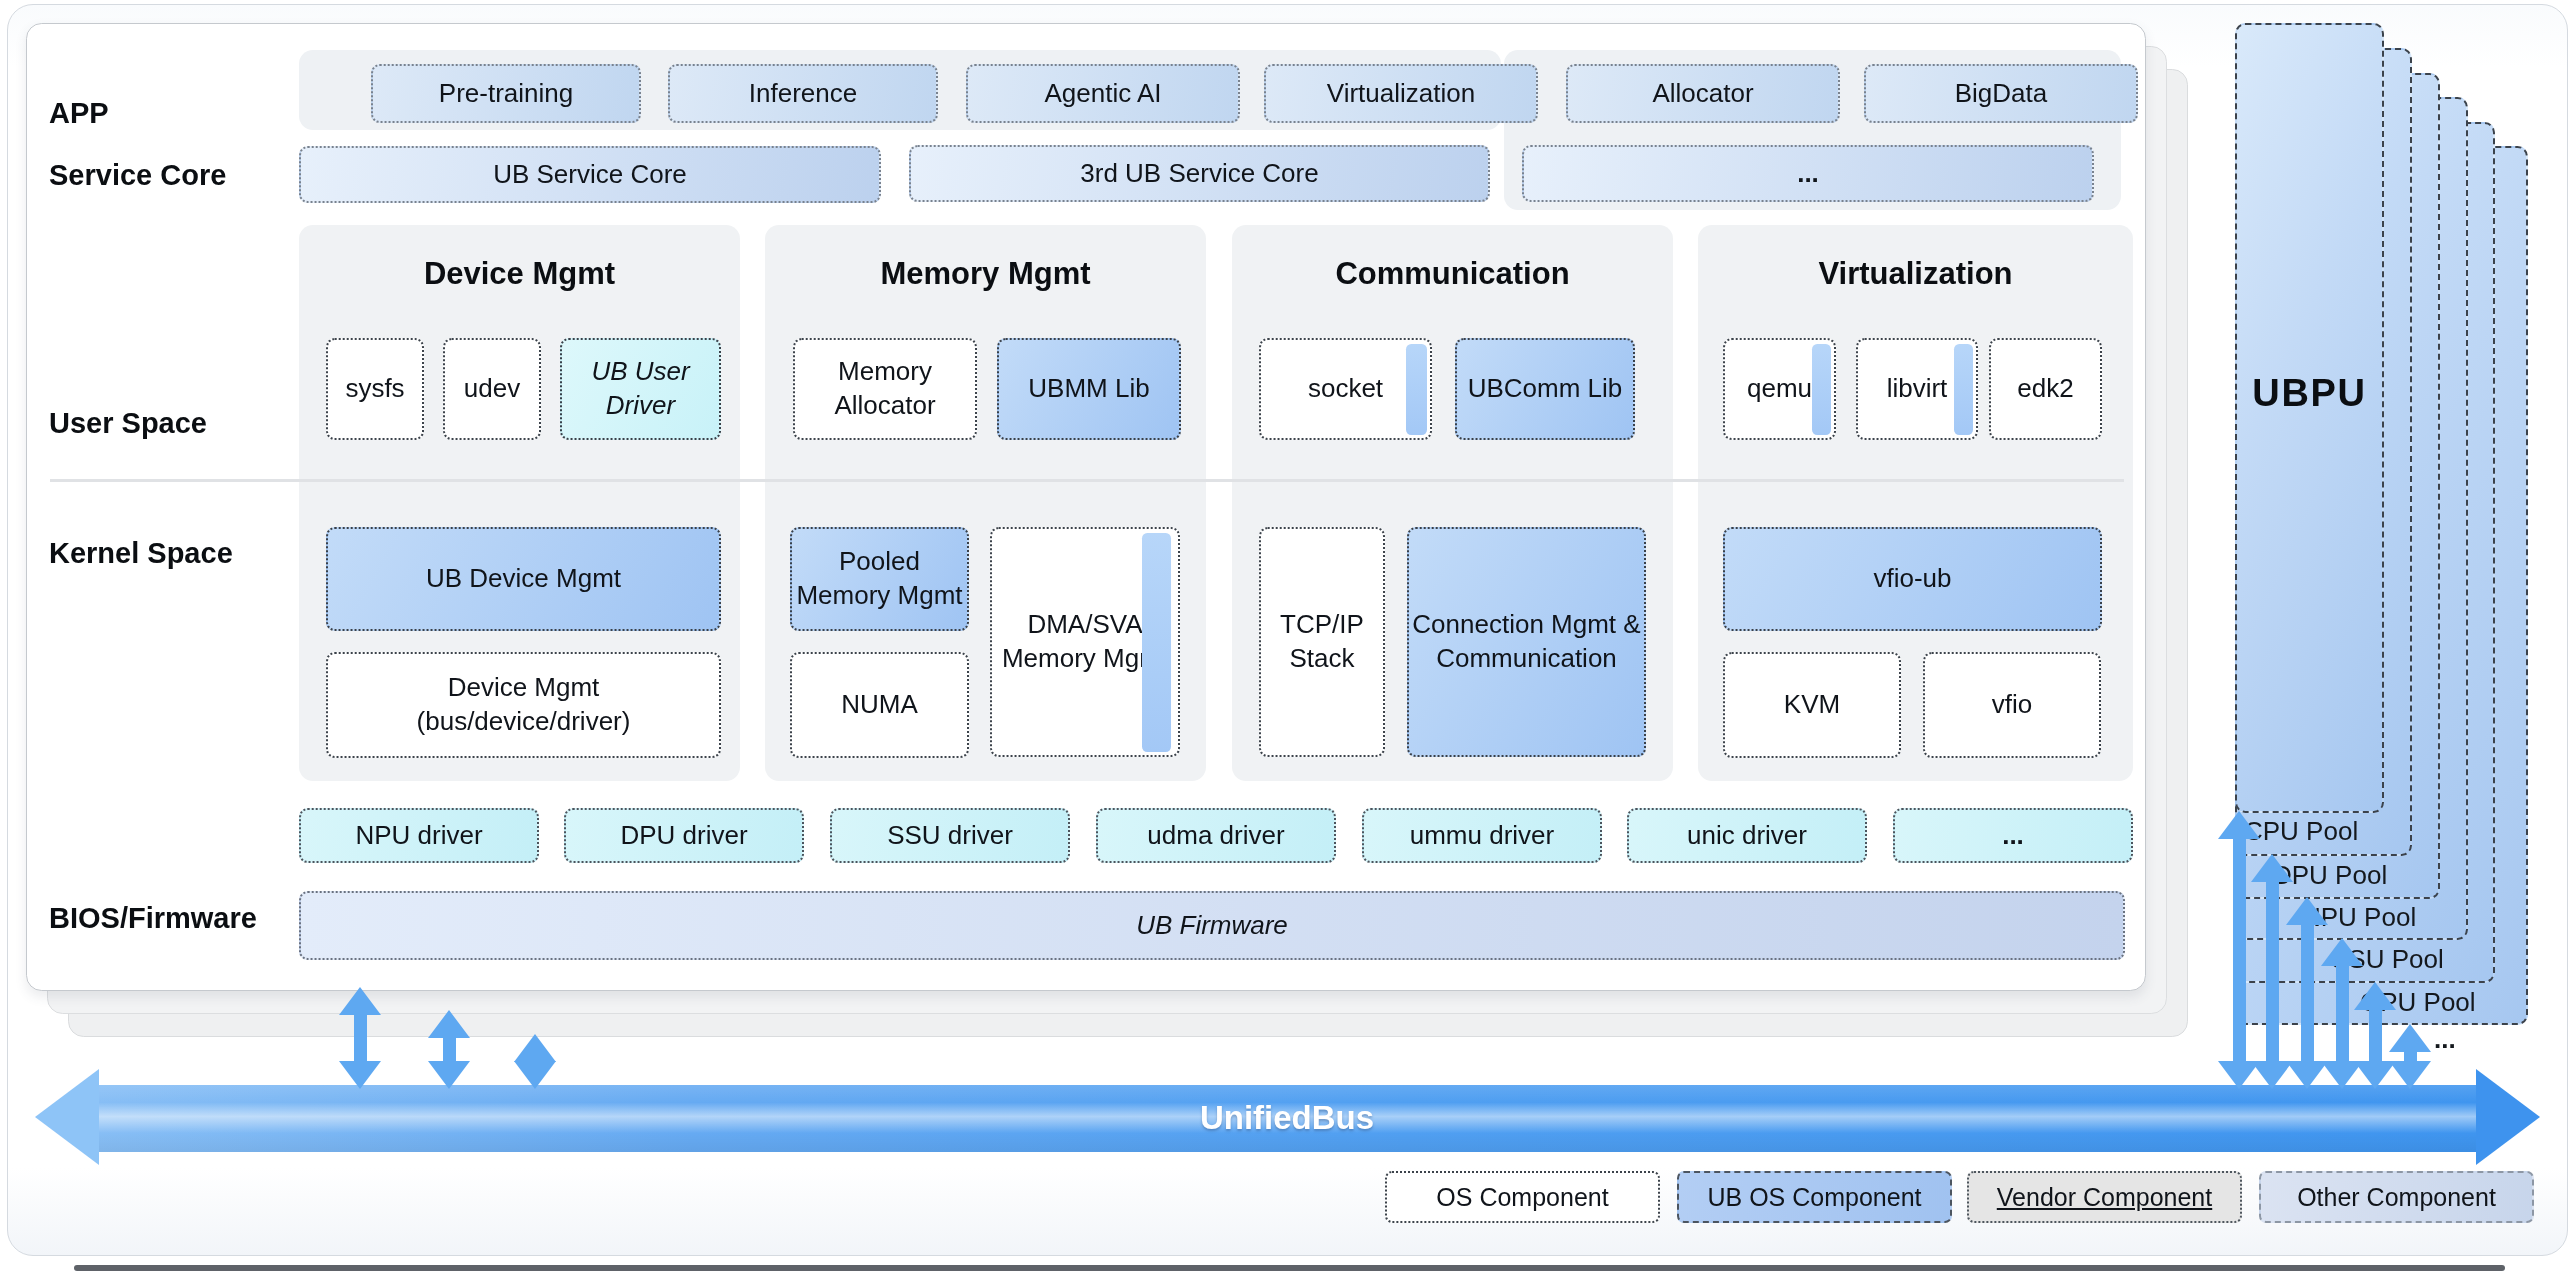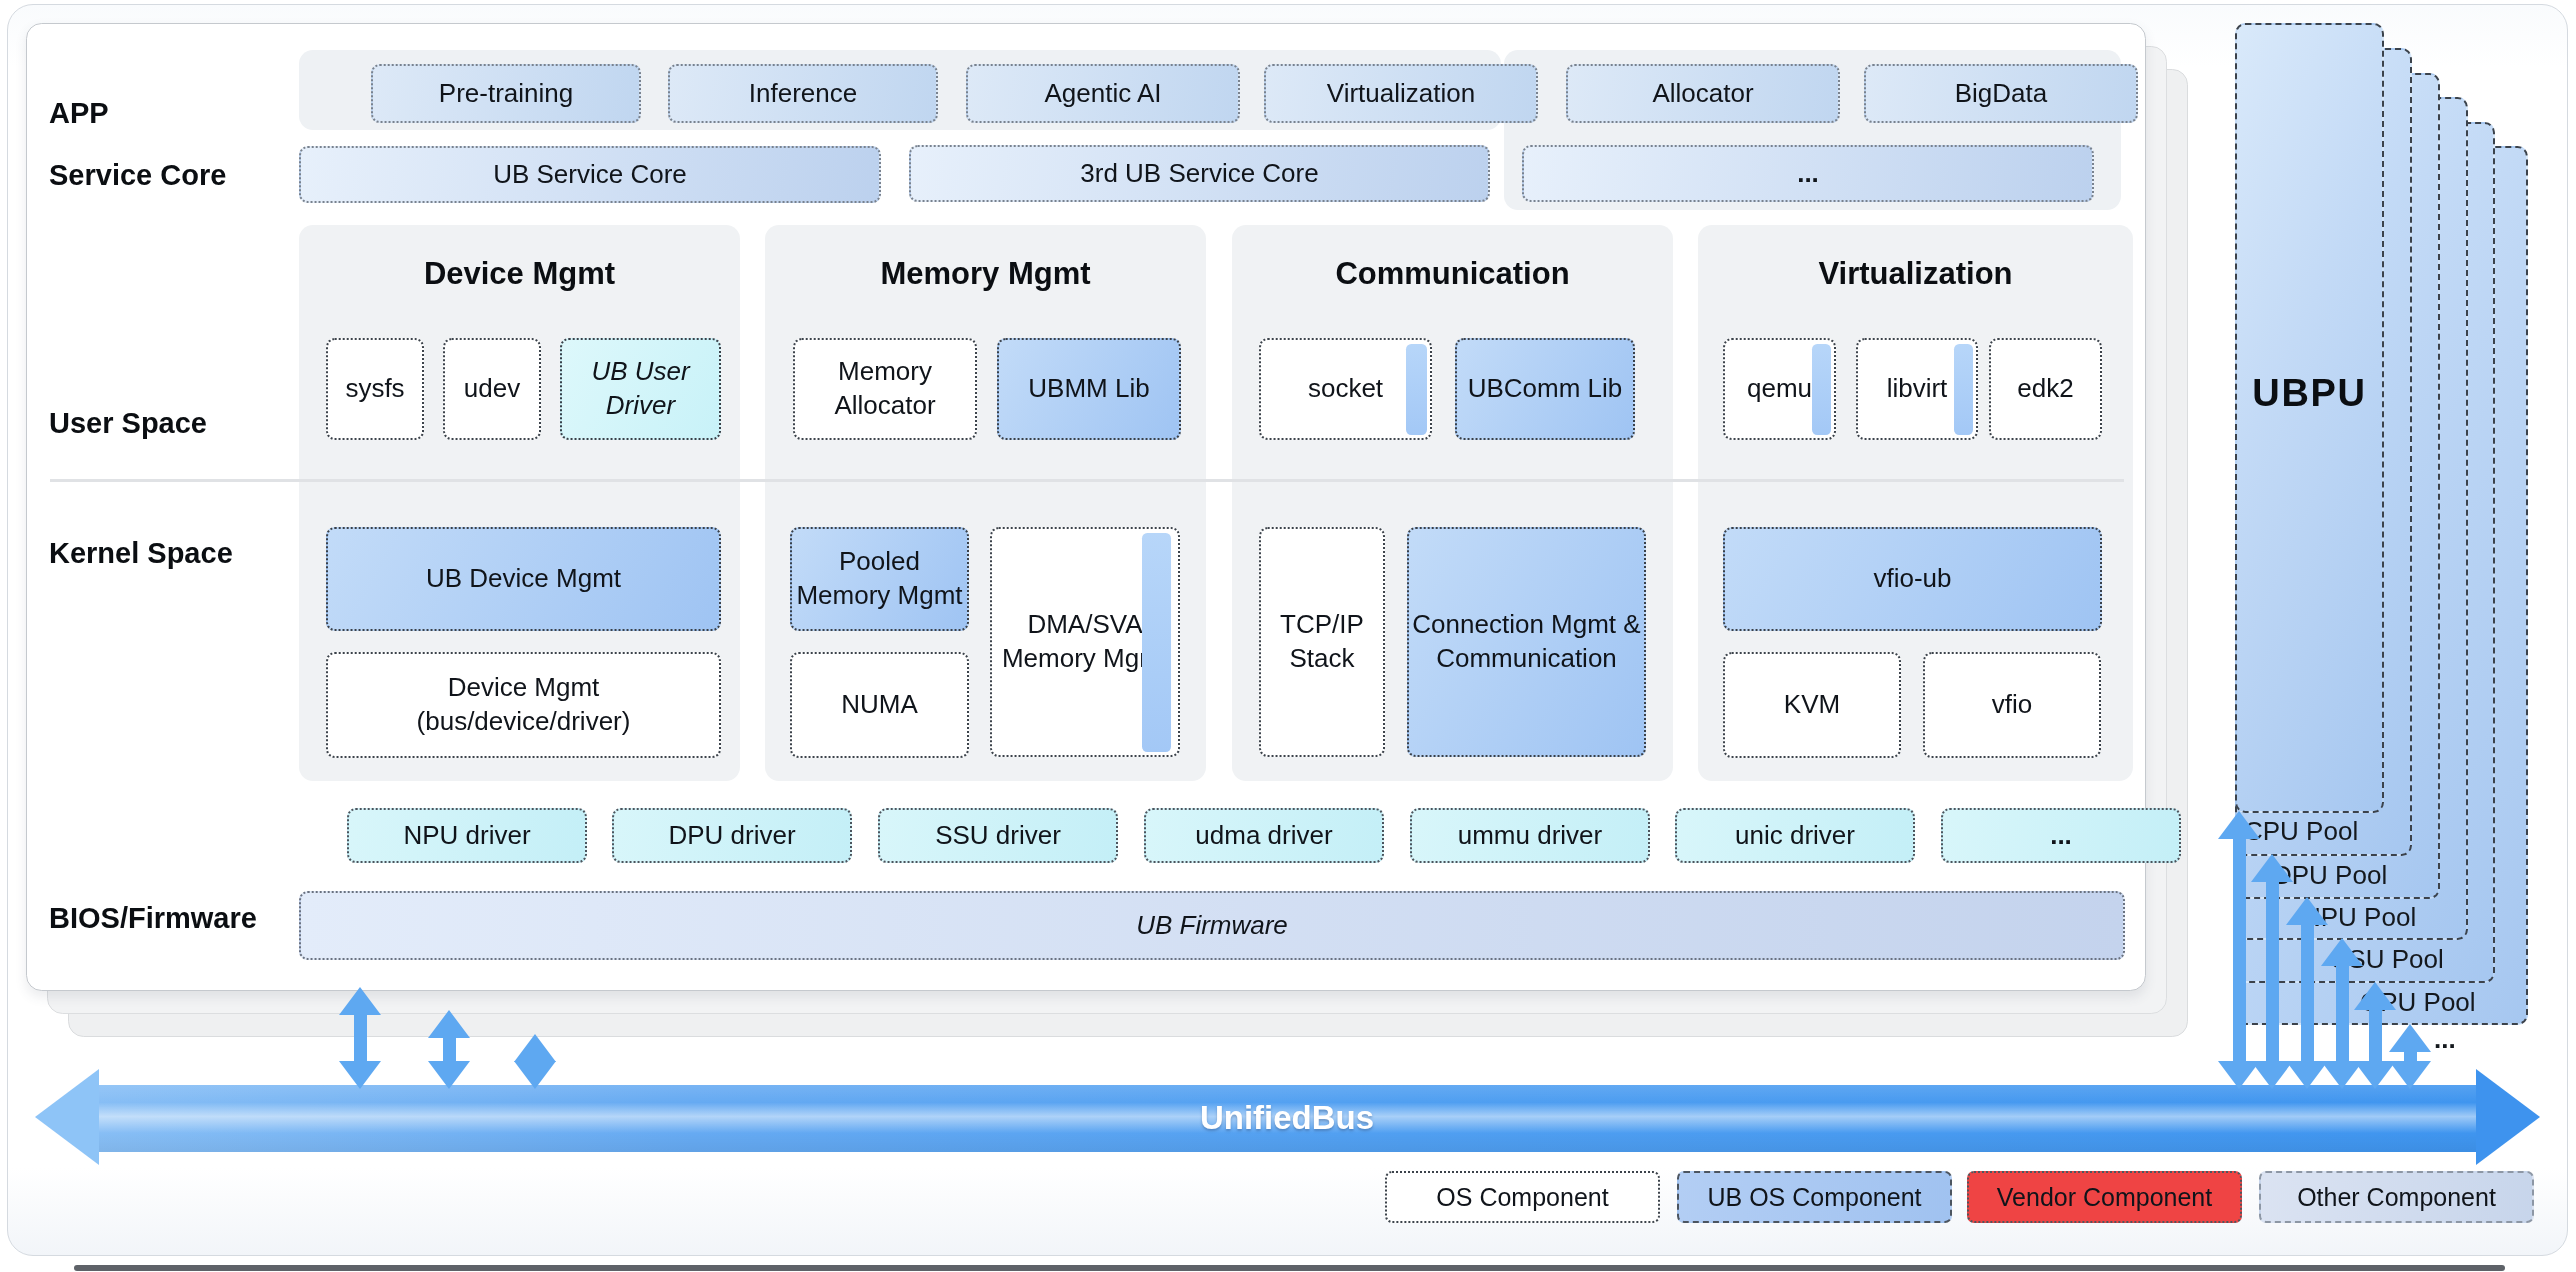--- a/index.html
+++ b/index.html
@@ -27,21 +27,21 @@
   
   .box{position:absolute;display:flex;align-items:center;justify-content:center;
     text-align:center;white-space:pre-line;font-size:26px;color:#10141a;
     border-radius:8.7px;line-height:1.3;box-sizing:border-box;}
   .dot{border:2.2px dotted #4a525b;}
   .w{background:#ffffff;border-color:#3c434b;}
   .appb{background:linear-gradient(100deg,#dde9f7 0%,#c0d6f0 100%);border-color:#79828e;margin-left:44px;}
   .svcb{background:linear-gradient(100deg,#e7f0fb 0%,#bcd1ee 100%);border-color:#79828e;}
   .blue{background:linear-gradient(120deg,#c2dbf8 0%,#9fc4f3 100%);border-color:#394049;}
   .cyan{background:linear-gradient(120deg,#ddf8fb 0%,#c8f2f8 100%);border-color:#394049;font-style:italic;}
-  .drv{background:linear-gradient(100deg,#d8f6fa 0%,#c4eff7 100%);border-color:#4c545d;margin-left:48px;}
+  .drv{background:linear-gradient(100deg,#d8f6fa 0%,#c4eff7 100%);border-color:#4c545d;}
   .fw{background:linear-gradient(90deg,#e3ecfa 0%,#c4d3ed 100%);border-color:#6a7280;font-style:italic;}
   .stripe{position:absolute;top:3.5px;bottom:3.5px;border-radius:5.2px;
     background:linear-gradient(180deg,#b7d6f9,#a3c8f6);}
   
   .ubpu-card{position:absolute;left:2235px;border:2.6px dashed #3b424b;border-radius:10.4px;
     background:linear-gradient(115deg,#d9e9fa 0%,#c3daf6 40%,#a6c7f0 100%);box-sizing:border-box;}
   #ubpu-title{position:absolute;left:2235px;top:372px;width:149px;text-align:center;
     font-weight:bold;font-size:38px;letter-spacing:1.7px;color:#0b0e12;}
   .pool{position:absolute;font-size:26px;color:#14181d;white-space:nowrap;margin-top:39px;}
   
@@ -63,21 +63,21 @@
   #bus-head-right{position:absolute;left:2476px;top:1069px;width:0;height:0;
     border-top:48px solid transparent;border-bottom:48px solid transparent;
     border-left:64px solid #3e93ee;}
   #bus-label{position:absolute;left:97px;top:1099px;width:2380px;text-align:center;
     font-weight:bold;font-size:33px;color:#ffffff;text-shadow:0 1.7px 2.6px rgba(30,60,110,.35);}
   
   .lgd{position:absolute;top:1171px;width:275px;height:52px;display:flex;align-items:center;
     justify-content:center;font-size:25px;color:#10141a;border-radius:7px;box-sizing:border-box;}
   .lgd-os{background:#ffffff;border:2.2px dotted #3c434b;}
   .lgd-ubos{background:linear-gradient(100deg,#b3cef4 0%,#a0c2f0 100%);border:2.6px dashed #4c5560;}
-  .lgd-vendor{background:#ef4444;border:2.2px dotted #4e565e;}
+  .lgd-vendor{background:#e5e5e5;border:2.2px dotted #4e565e;text-decoration:underline;}
   .lgd-other{background:linear-gradient(100deg,#dbe3f2 0%,#c7d5eb 100%);border:2.6px dashed #8d97a5;}
 </style>
 </head>
 <body>
 
 <div id="stage">
 
   <div id="page-card"></div>
   <div id="bottom-strip"></div>
 

